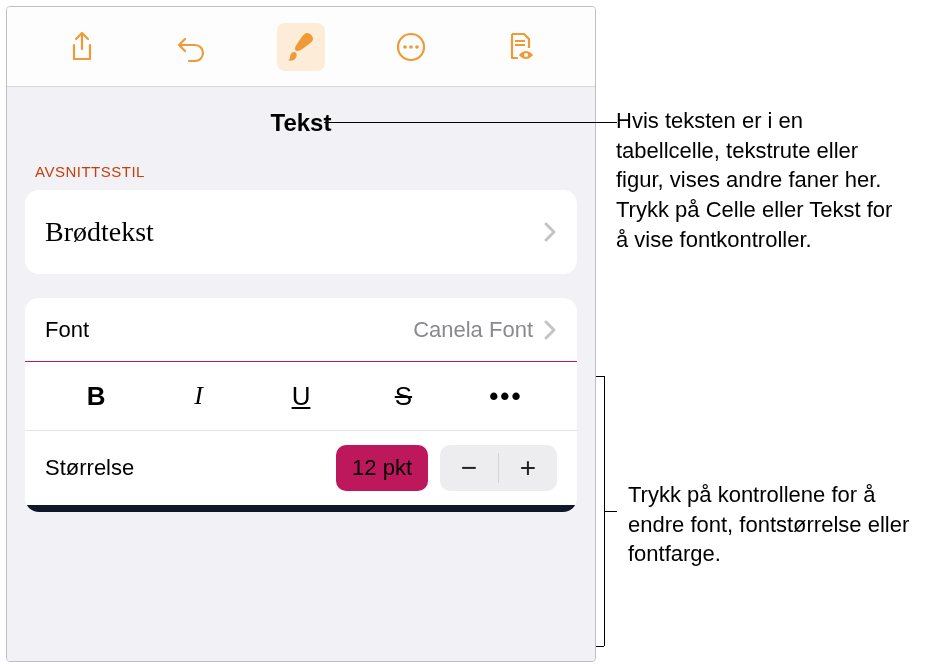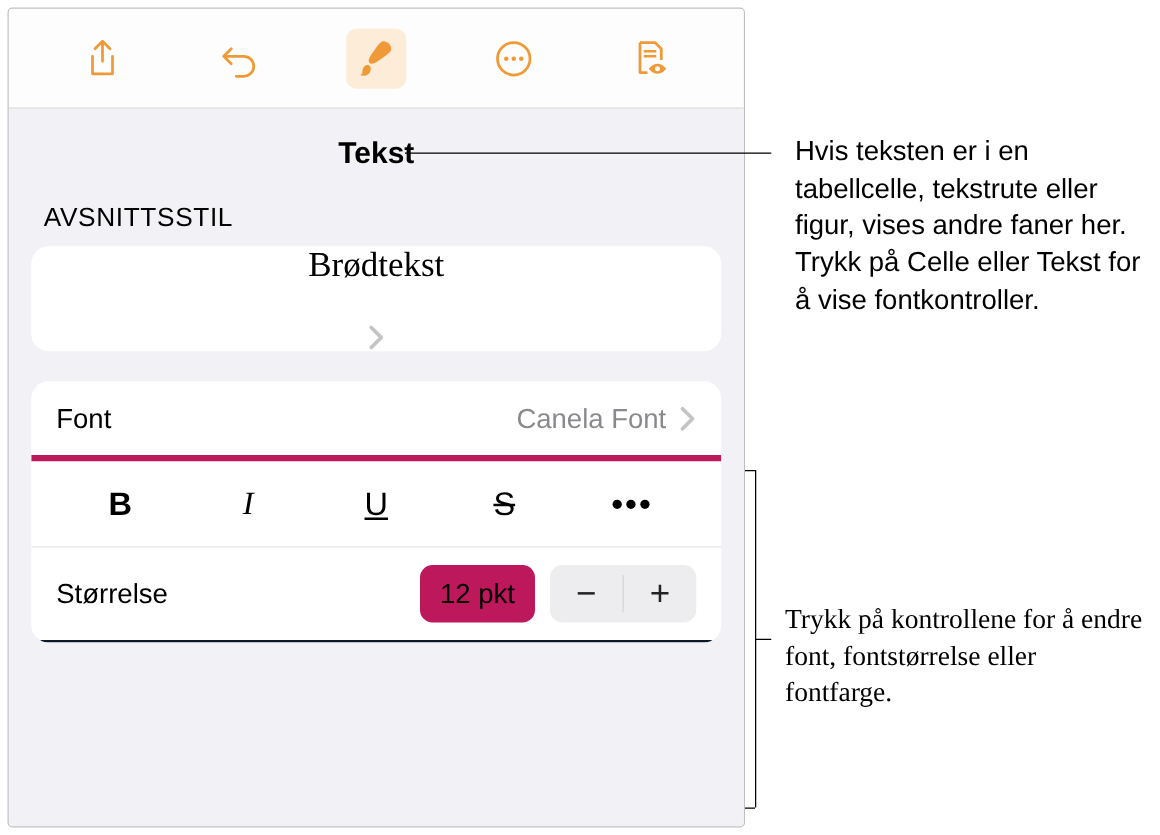--- a/index.html
+++ b/index.html
@@ -52,39 +52,39 @@
     overflow: hidden;
   }
   .tab-title {
     text-align: center;
     font-size: 24px;
     font-weight: 600;
     padding: 22px 0 26px 0;
     color: #000;
   }
   .section-label {
-    font-size: 21px;
-    color: #000000;
+    font-size: 15px;
+    color: #c2410c;
     letter-spacing: 0.5px;
     padding: 0 28px 10px 28px;
   }
   .card {
     background: #fff;
     border-radius: 14px;
     margin: 0 18px 24px 18px;
     overflow: hidden;
   }
   .row {
     display: flex;
     align-items: center;
     padding: 0 20px;
     min-height: 64px;
-    border-bottom: 5px solid #be185d;
-  }
-  .row:last-child { border-bottom: none; flex-direction: column; }
+    border-bottom: 1px solid #be185d;
+  }
+  .row:last-child { border-bottom: none; }
   .row-tall { min-height: 84px; }
   .style-name {
     font-family: Georgia, "Times New Roman", serif;
     font-size: 28px;
     color: #000;
     flex: 1;
   }
   .row-label {
     font-size: 22px;
     color: #000;
@@ -119,21 +119,21 @@
   }
   .fmt-bold { font-weight: 700; }
   .fmt-italic { font-style: italic; font-family: Georgia, serif; }
   .fmt-under { text-decoration: underline; }
   .fmt-strike { text-decoration: line-through; }
   .fmt-more { letter-spacing: 2px; font-weight: 700; }
   .size-row {
     display: flex;
     align-items: center;
     padding: 14px 20px;
-    border-bottom: 2px solid #0f172a;
+    border-bottom: 7px solid #0f172a;
   }
   .size-value {
     background: #be185d;
     border-radius: 10px;
     padding: 10px 16px;
     font-size: 22px;
     color: #000;
     margin-right: 12px;
   }
   .stepper {
@@ -262,19 +262,19 @@
           <div class="stepper-btn">+</div>
         </div>
       </div>
 
 
     </div>
   </div>
 </div>
 
 <div class="callout-line" style="left:324px; top:122px; width:293px;"></div>
-<div class="callout" style="left:636px; top:106px;">Hvis teksten er i en tabellcelle, tekstrute eller figur, vises andre faner her. Trykk på Celle eller Tekst for å vise fontkontroller.</div>
+<div class="callout" style="left:616px; top:106px;">Hvis teksten er i en tabellcelle, tekstrute eller figur, vises andre faner her. Trykk på Celle eller Tekst for å vise fontkontroller.</div>
 
 <div class="callout-vline" style="left:604px; top:376px; height:270px;"></div>
 <div class="callout-line" style="left:596px; top:376px; width:8px;"></div>
 <div class="callout-line" style="left:596px; top:646px; width:8px;"></div>
 <div class="callout-line" style="left:604px; top:511px; width:13px;"></div>
-<div class="callout" style="left:628px; top:480px;font-family:Liberation Serif, serif;">Trykk på kontrollene for å endre font, fontstørrelse eller fontfarge.</div>
+<div class="callout" style="left:628px; top:480px;">Trykk på kontrollene for å endre font, fontstørrelse eller fontfarge.</div>
 
 </body></html>

